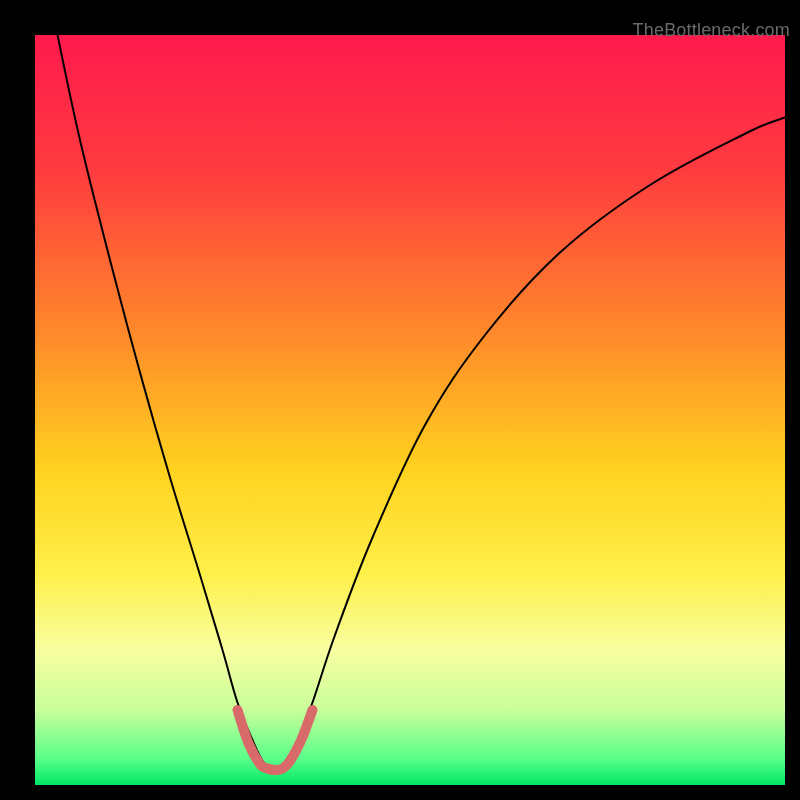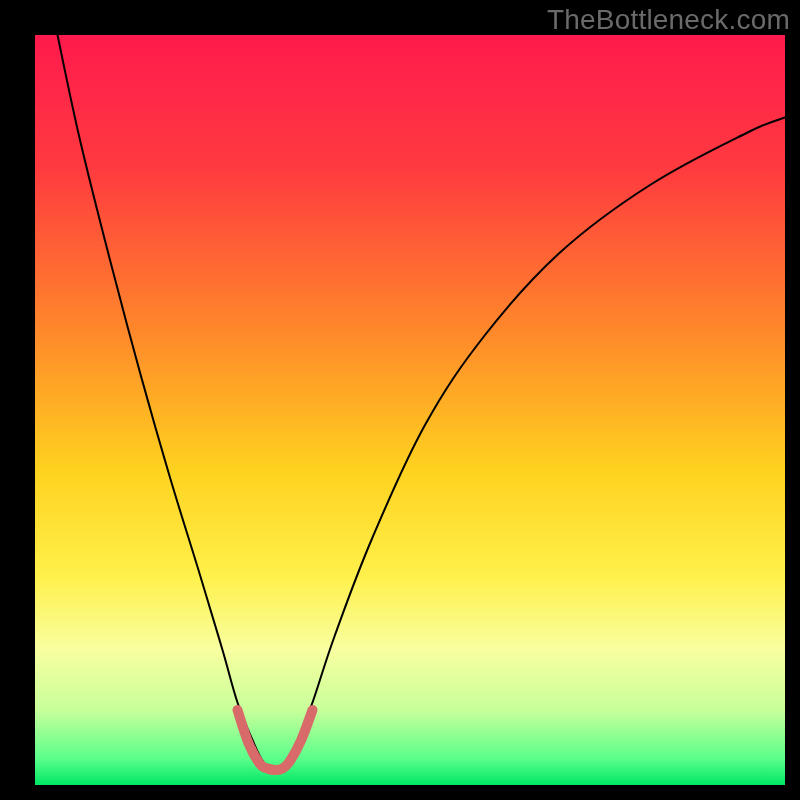--- a/index.html
+++ b/index.html
@@ -14,24 +14,24 @@
   .frame {
     position: absolute;
     left: 0;
     top: 0;
     width: 800px;
     height: 800px;
     background: #000;
   }
   .watermark {
     position: absolute;
-    top: 4px;
+    top: 20px;
     right: 10px;
     color: #6a6a6a;
-    font-size: 28px;
+    font-size: 18px;
     font-weight: 500;
     letter-spacing: 0.2px;
     z-index: 10;
   }
   svg {
     position: absolute;
     left: 0;
     top: 0;
   }
 </style>

